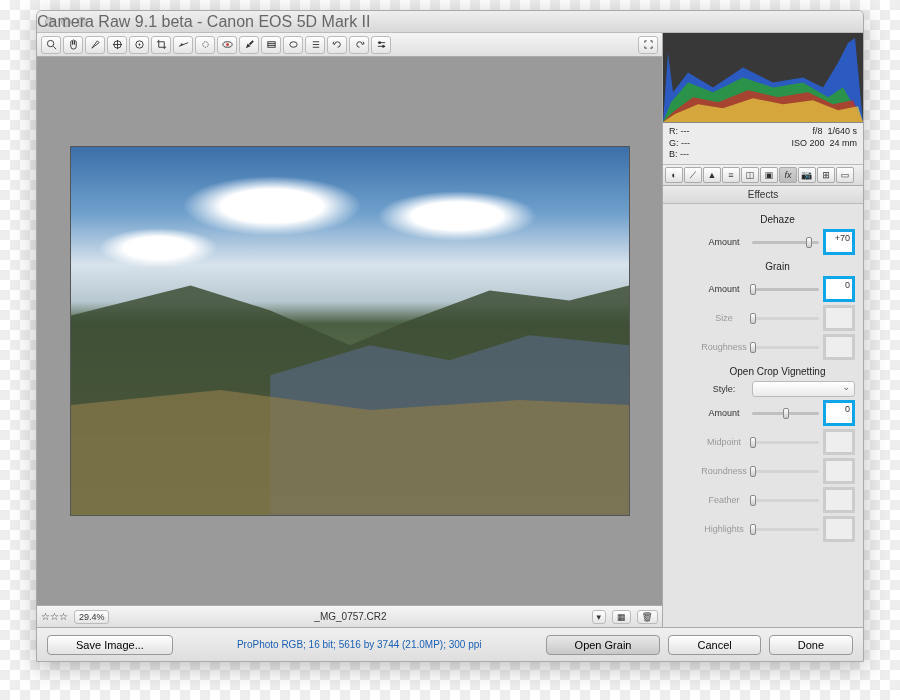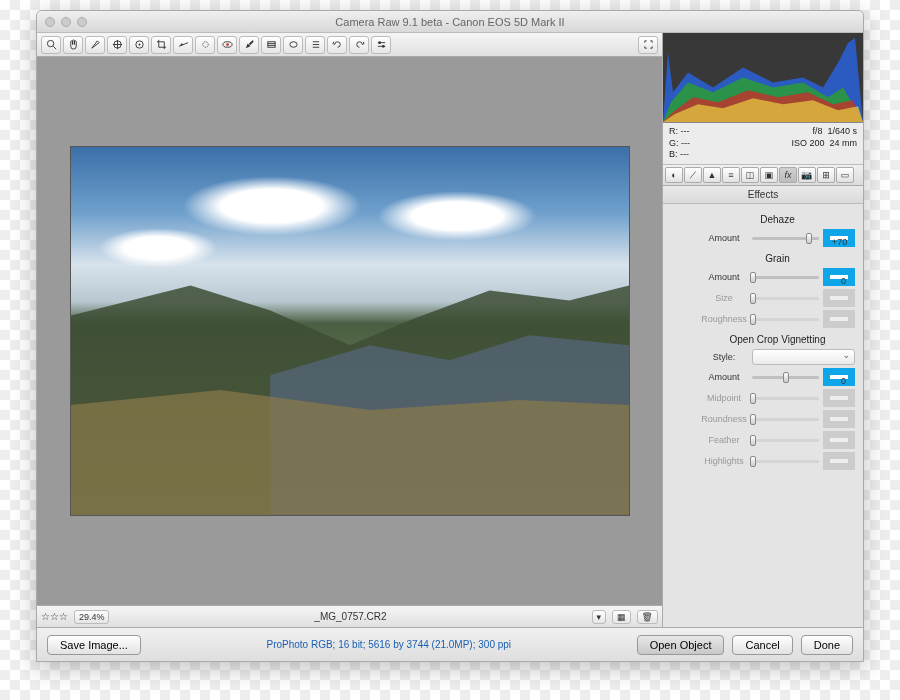--- a/index.html
+++ b/index.html
@@ -1,21 +1,21 @@
 <!DOCTYPE html>
 <html><head>
 <meta charset="utf-8">
 <style>
   * { box-sizing: border-box; margin: 0; padding: 0; font-family: -apple-system, "Lucida Grande", sans-serif; }
   body { background: repeating-conic-gradient(#eee 0% 25%, #fff 0% 50%) 50% / 20px 20px; width: 900px; height: 700px; position: relative; }
   .window { position: absolute; left: 36px; top: 10px; width: 828px; height: 652px; background: #e8e8e8; border: 1px solid #aaa; border-radius: 6px 6px 0 0; box-shadow: 0 6px 24px rgba(0,0,0,0.25); display: flex; flex-direction: column; overflow: hidden; }
   .titlebar { height: 22px; background: linear-gradient(#efefef,#d8d8d8); border-bottom: 1px solid #bbb; display: flex; align-items: center; position: relative; }
   .traffic { display: flex; gap: 6px; padding-left: 8px; }
   .traffic span { width: 10px; height: 10px; border-radius: 50%; background: #ccc; border: 1px solid #aaa; }
-  .title { position: absolute; left: 0; right: 0; text-align: center; font-size: 11px; color: #666; pointer-events: none; }
+  .title { position: absolute; left: 0; right: 0; font-size: 16px; color: #666; pointer-events: none; }
   .body { flex: 1; display: flex; min-height: 0; }
   .left { flex: 1; display: flex; flex-direction: column; border-right: 1px solid #aaa; }
   .toolbar { height: 24px; background: linear-gradient(#f5f5f5,#e0e0e0); border-bottom: 1px solid #aaa; display: flex; align-items: center; padding: 0 4px; gap: 2px; }
   .tbtn { width: 20px; height: 18px; border: 1px solid #bbb; border-radius: 3px; background: linear-gradient(#fff,#e5e5e5); display: flex; align-items: center; justify-content: center; font-size: 10px; color: #444; cursor: pointer; }
   .tbtn svg { width: 11px; height: 11px; }
   .spacer { flex: 1; }
   .canvas { flex: 1; background: #9a9a9a; display: flex; align-items: center; justify-content: center; padding: 20px; }
   .photo { width: 560px; height: 370px; border: 1px solid #555; background: linear-gradient(to bottom, #3b6fa8 0%, #6fa0cc 18%, #d8e3ec 32%, #b8c8d0 42%, #4a5f42 48%, #5c6f4a 60%, #8a7a4f 75%, #b89f6a 100%); position: relative; overflow: hidden; }
   .cloud { position: absolute; background: radial-gradient(ellipse at center, #fff 40%, rgba(255,255,255,0) 70%); border-radius: 50%; }
   .mtn { position: absolute; bottom: 0; width: 100%; }
@@ -32,27 +32,27 @@
   .tab.active { background: linear-gradient(#d0d0d0,#bcbcbc); }
   .panelhead { text-align: center; font-size: 10px; padding: 3px; background: linear-gradient(#eaeaea,#dadada); border-bottom: 1px solid #bbb; }
   .panel { flex: 1; overflow-y: auto; padding: 4px 8px; margin-left: 29px; }
   .section { text-align: center; font-size: 10px; color: #222; margin: 6px 0 4px; }
   .ctrl { display: flex; align-items: center; gap: 4px; margin: 3px 0; }
   .ctrl label { flex: 0 0 48px; font-size: 9px; color: #333; text-align: center; }
   .ctrl.disabled label { color: #999; }
   .track { flex: 1; height: 3px; background: #c0c0c0; border-radius: 2px; position: relative; }
   .ctrl.disabled .track { background: #d4d4d4; }
   .thumb { position: absolute; top: -4px; width: 6px; height: 11px; background: linear-gradient(#fff,#ccc); border: 1px solid #888; border-radius: 2px; transform: translateX(-50%); }
-  .valbox { width: 32px; height: 18px; border: 7px solid #0ea5e9; background: #fff; font-size: 9px; text-align: right; padding: 1px 2px; }
+  .valbox { width: 32px; height: 26px; border: 3px solid #0ea5e9; background: #fff; font-size: 9px; text-align: right; padding: 1px 2px; }
   .ctrl.disabled .valbox { background: #eee; color: #aaa; border-color: #ccc; }
   .dropdown { flex: 1; height: 16px; border: 1px solid #bbb; border-radius: 3px; background: linear-gradient(#fff,#eaeaea); font-size: 9px; padding: 1px 4px; position: relative; }
   .dropdown::after { content: "⌄"; position: absolute; right: 4px; top: 0; color: #666; }
   .footer { height: 34px; background: linear-gradient(#f0f0f0,#dedede); border-top: 1px solid #aaa; display: flex; align-items: center; padding: 0 10px; gap: 8px; }
   .footer .link { flex: 1; text-align: center; font-size: 10px; color: #1a5fb4; cursor: pointer; }
-  .btn { padding: 3px 12px; border: 1px solid #999; border-radius: 4px; background: linear-gradient(#fff,#e2e2e2); font-size: 11px; cursor: pointer; }
+  .btn { padding: 3px 28px; border: 1px solid #999; border-radius: 4px; background: linear-gradient(#fff,#e2e2e2); font-size: 11px; cursor: pointer; }
   .btn.primary { background: linear-gradient(#e8e8e8,#c8c8c8); }
 </style>
 </head>
 <body>
 
 <div class="window">
   <div class="titlebar">
     <div class="traffic">
       <span></span>
       <span></span>
@@ -301,17 +301,17 @@
             </div>
           <div class="valbox"></div>
         </div>
       </div>
     </div>
   </div>
 
   <div class="footer">
     <div class="btn">Save Image...</div>
     <div class="link">ProPhoto RGB; 16 bit; 5616 by 3744 (21.0MP); 300 ppi</div>
-    <div class="btn primary">Open Object</div>
+    <div class="btn primary">Open Grain</div>
     <div class="btn">Cancel</div>
     <div class="btn">Done</div>
   </div>
 </div>
 
 </body></html>

